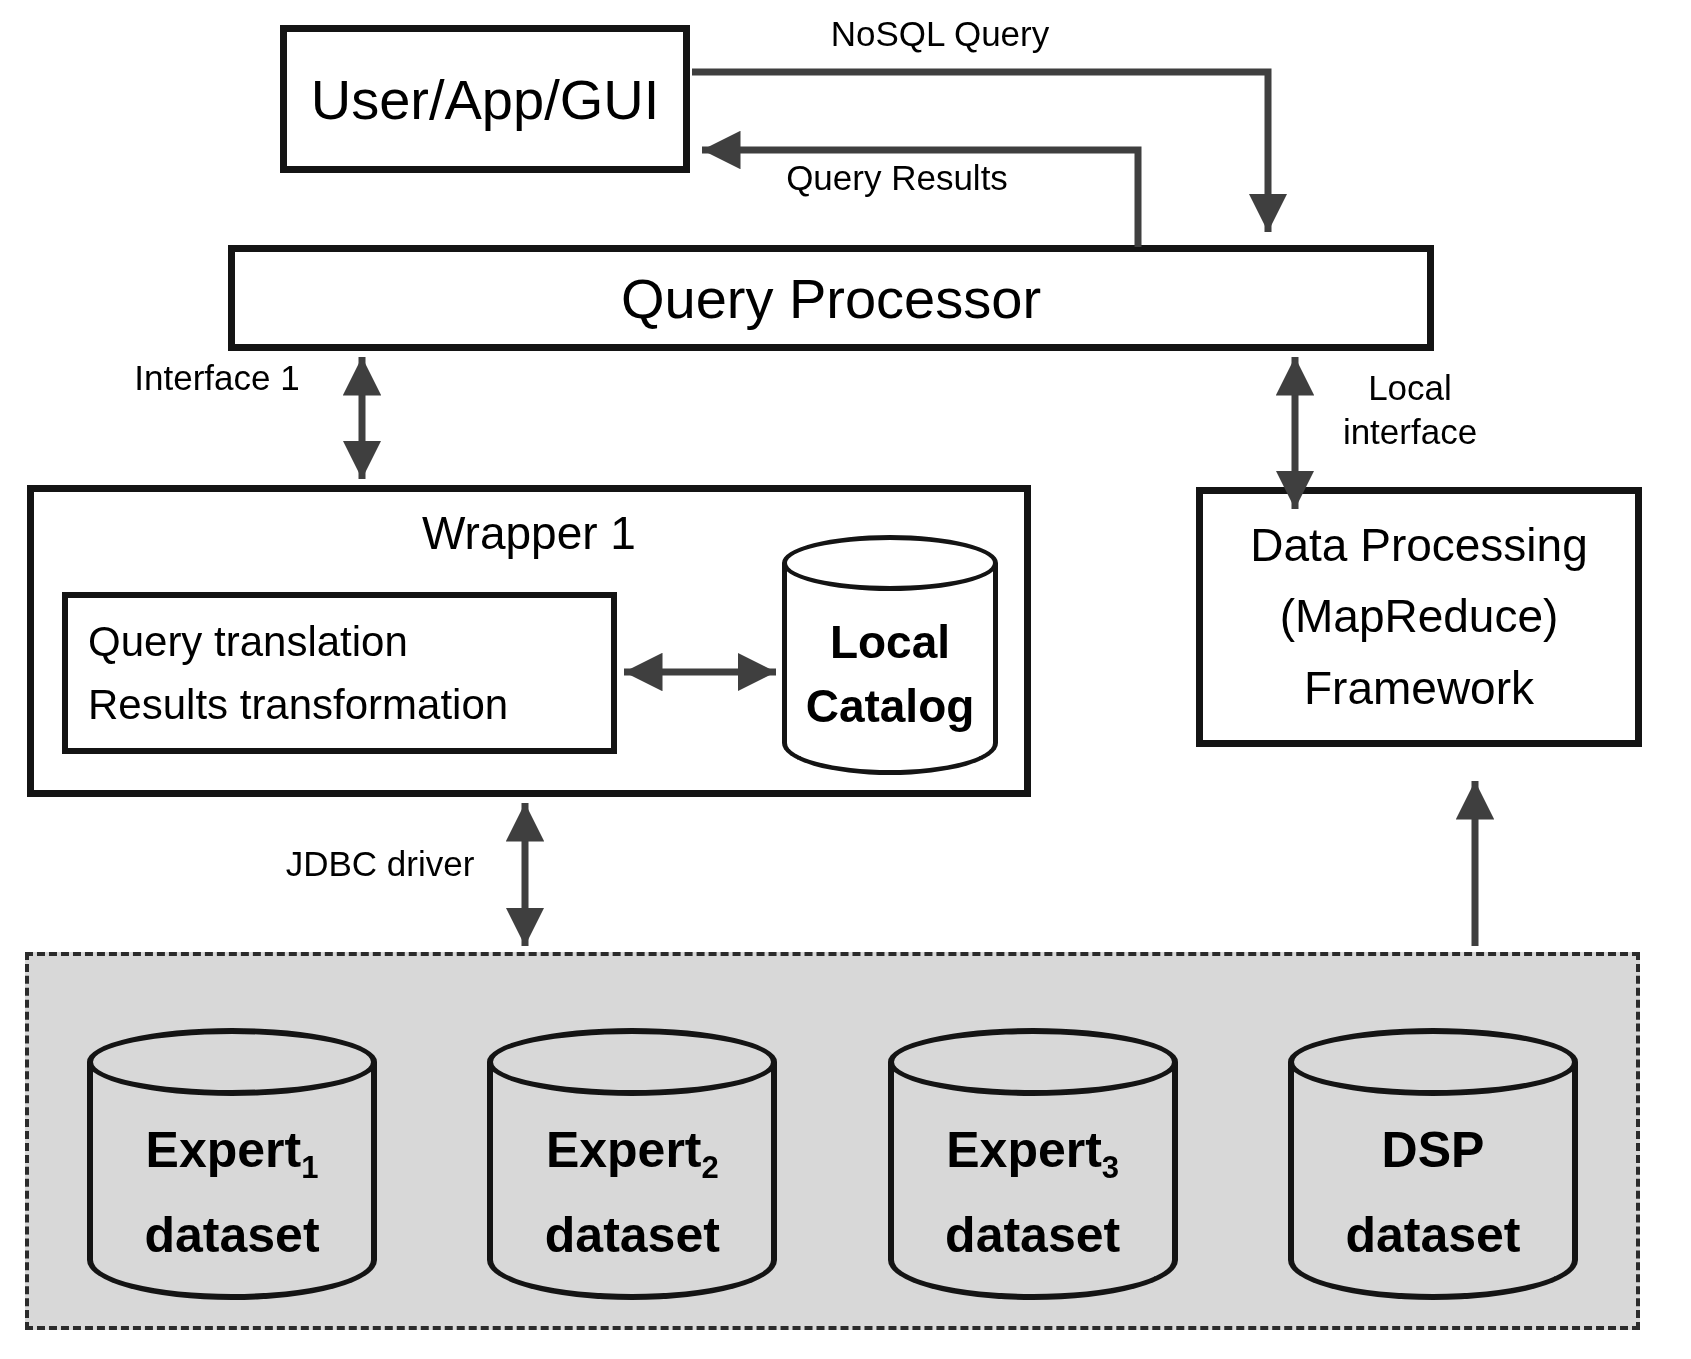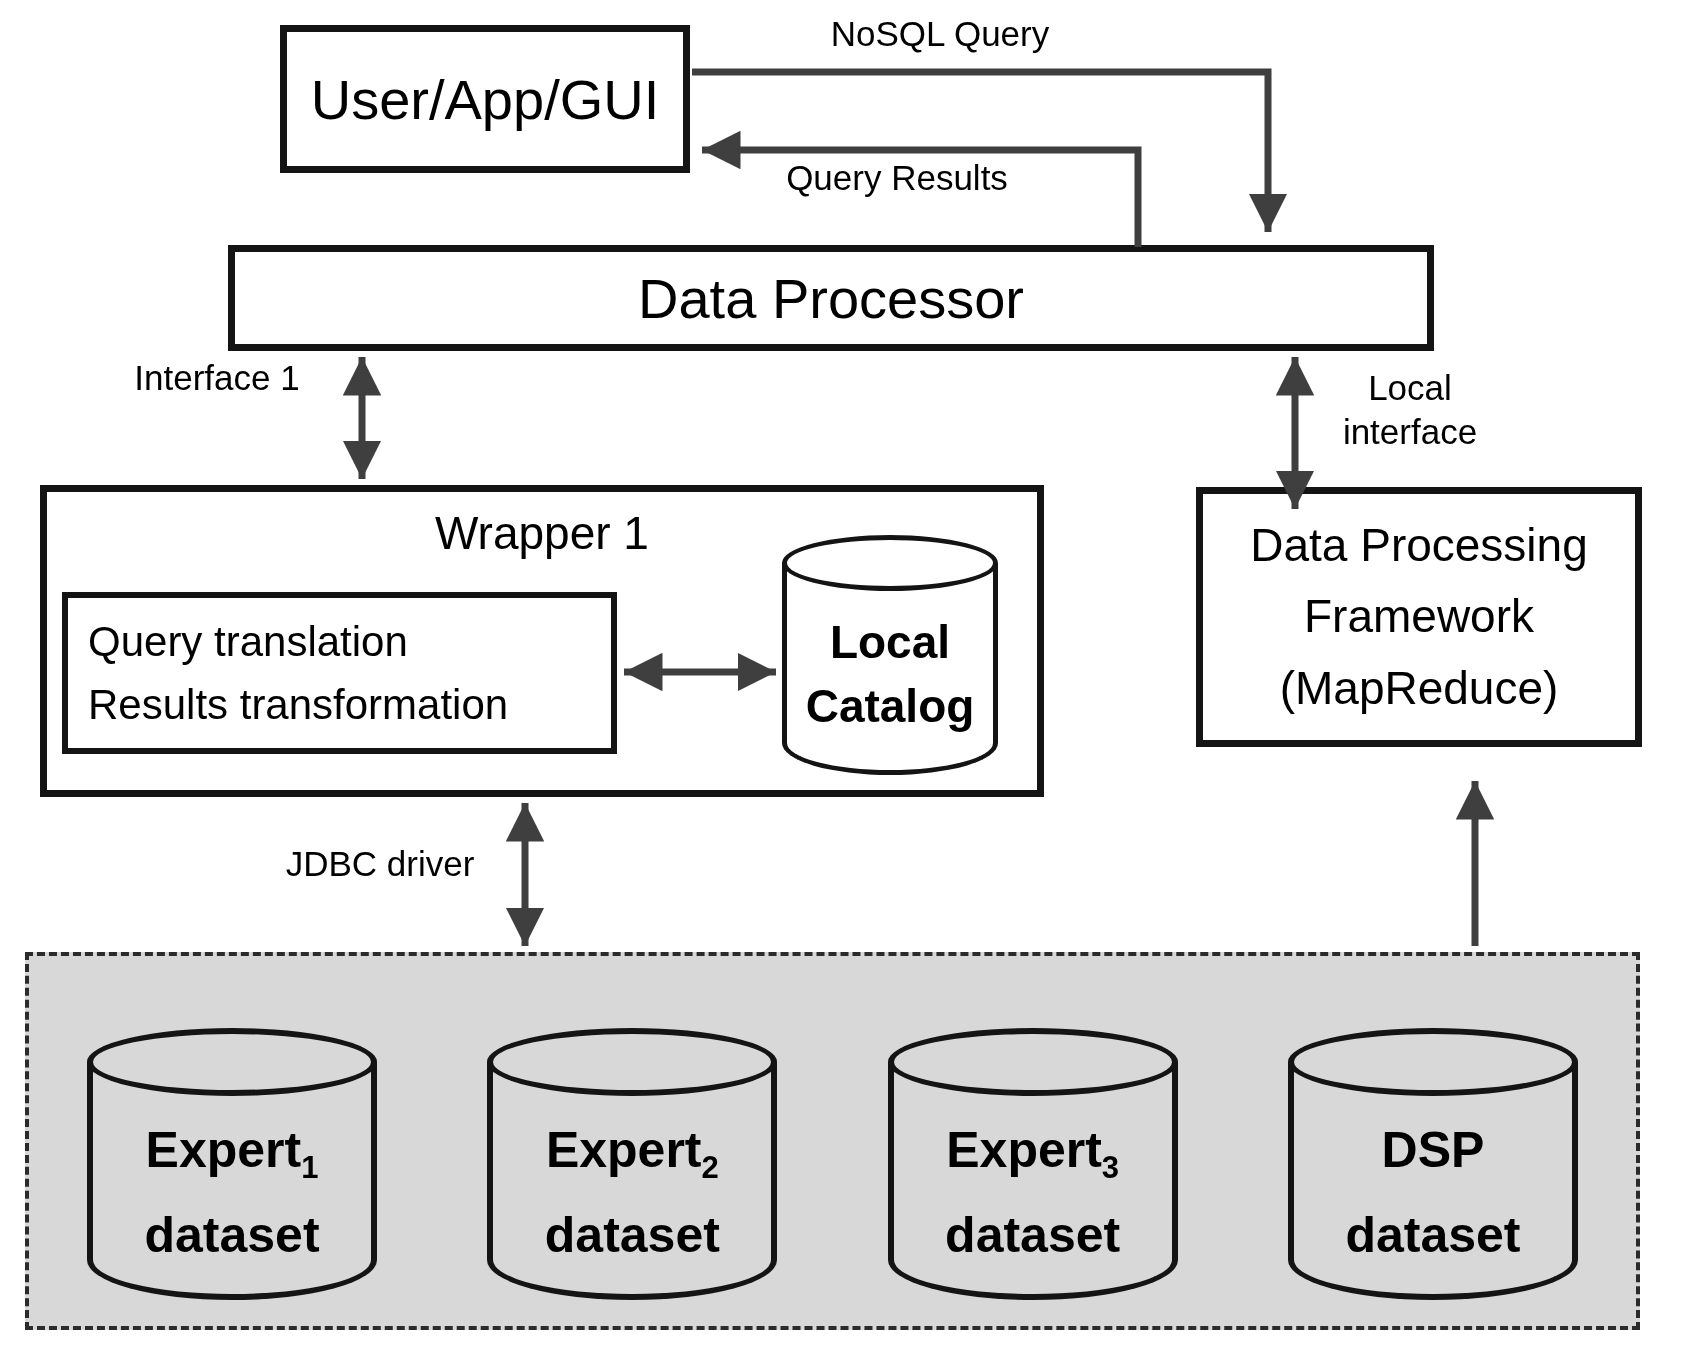--- a/index.html
+++ b/index.html
@@ -17,21 +17,21 @@
   
   .node-box {
     position:absolute;
     border:7px solid var(--line, #141414);
     background:#fff;
     display:flex; align-items:center; justify-content:center;
     text-align:center;
   }
   .user-box   { left:280px; top:25px;  width:410px;  height:148px; font-size:56px; }
   .qp-box     { left:228px; top:245px; width:1206px; height:106px; font-size:56px; }
-  .wrapper-box{ left:27px;  top:485px; width:1004px; height:312px; align-items:flex-start;margin-left:13px; }
+  .wrapper-box{ left:27px;  top:485px; width:1004px; height:312px; align-items:flex-start; }
   .wrapper-title { position:absolute; left:0; top:14px; width:100%; text-align:center; font-size:46px; }
   .translation-box {
     position:absolute; left:62px; top:592px; width:555px; height:162px;
     border:6px solid var(--line,#141414); background:#fff;
     display:flex; flex-direction:column; justify-content:center;
     padding-left:20px; font-size:42px; line-height:1.5; text-align:left;
   }
   .dpf-box { left:1196px; top:487px; width:446px; height:260px; font-size:46px; line-height:1.55; flex-direction:column; }
 
   
@@ -85,21 +85,21 @@
 </head>
 <body>
 
 <div class="canvas">
 
   <div class="node-box user-box">
     <span>User/App/GUI</span>
   </div>
 
   <div class="node-box qp-box">
-    <span>Data Processor</span>
+    <span>Query Processor</span>
   </div>
 
   <div class="node-box wrapper-box">
     <span class="wrapper-title">Wrapper 1</span>
   </div>
 
   <div class="translation-box">
     <span>Query translation</span>
     <span>Results transformation</span>
   </div>
@@ -108,22 +108,22 @@
     <div class="cyl-body"></div>
     <div class="cyl-top"></div>
     <div class="cyl-label">
       <span>Local</span>
       <span>Catalog</span>
     </div>
   </div>
 
   <div class="node-box dpf-box">
     <span>Data Processing</span>
+    <span>(MapReduce)</span>
     <span>Framework</span>
-    <span>(MapReduce)</span>
   </div>
 
   <div class="data-area">
 
     <div class="cyl">
       <div class="cyl-body"></div>
       <div class="cyl-top"></div>
       <div class="cyl-label">
         <span><span>Expert</span><sub>1</sub></span>
         <span>dataset</span>

